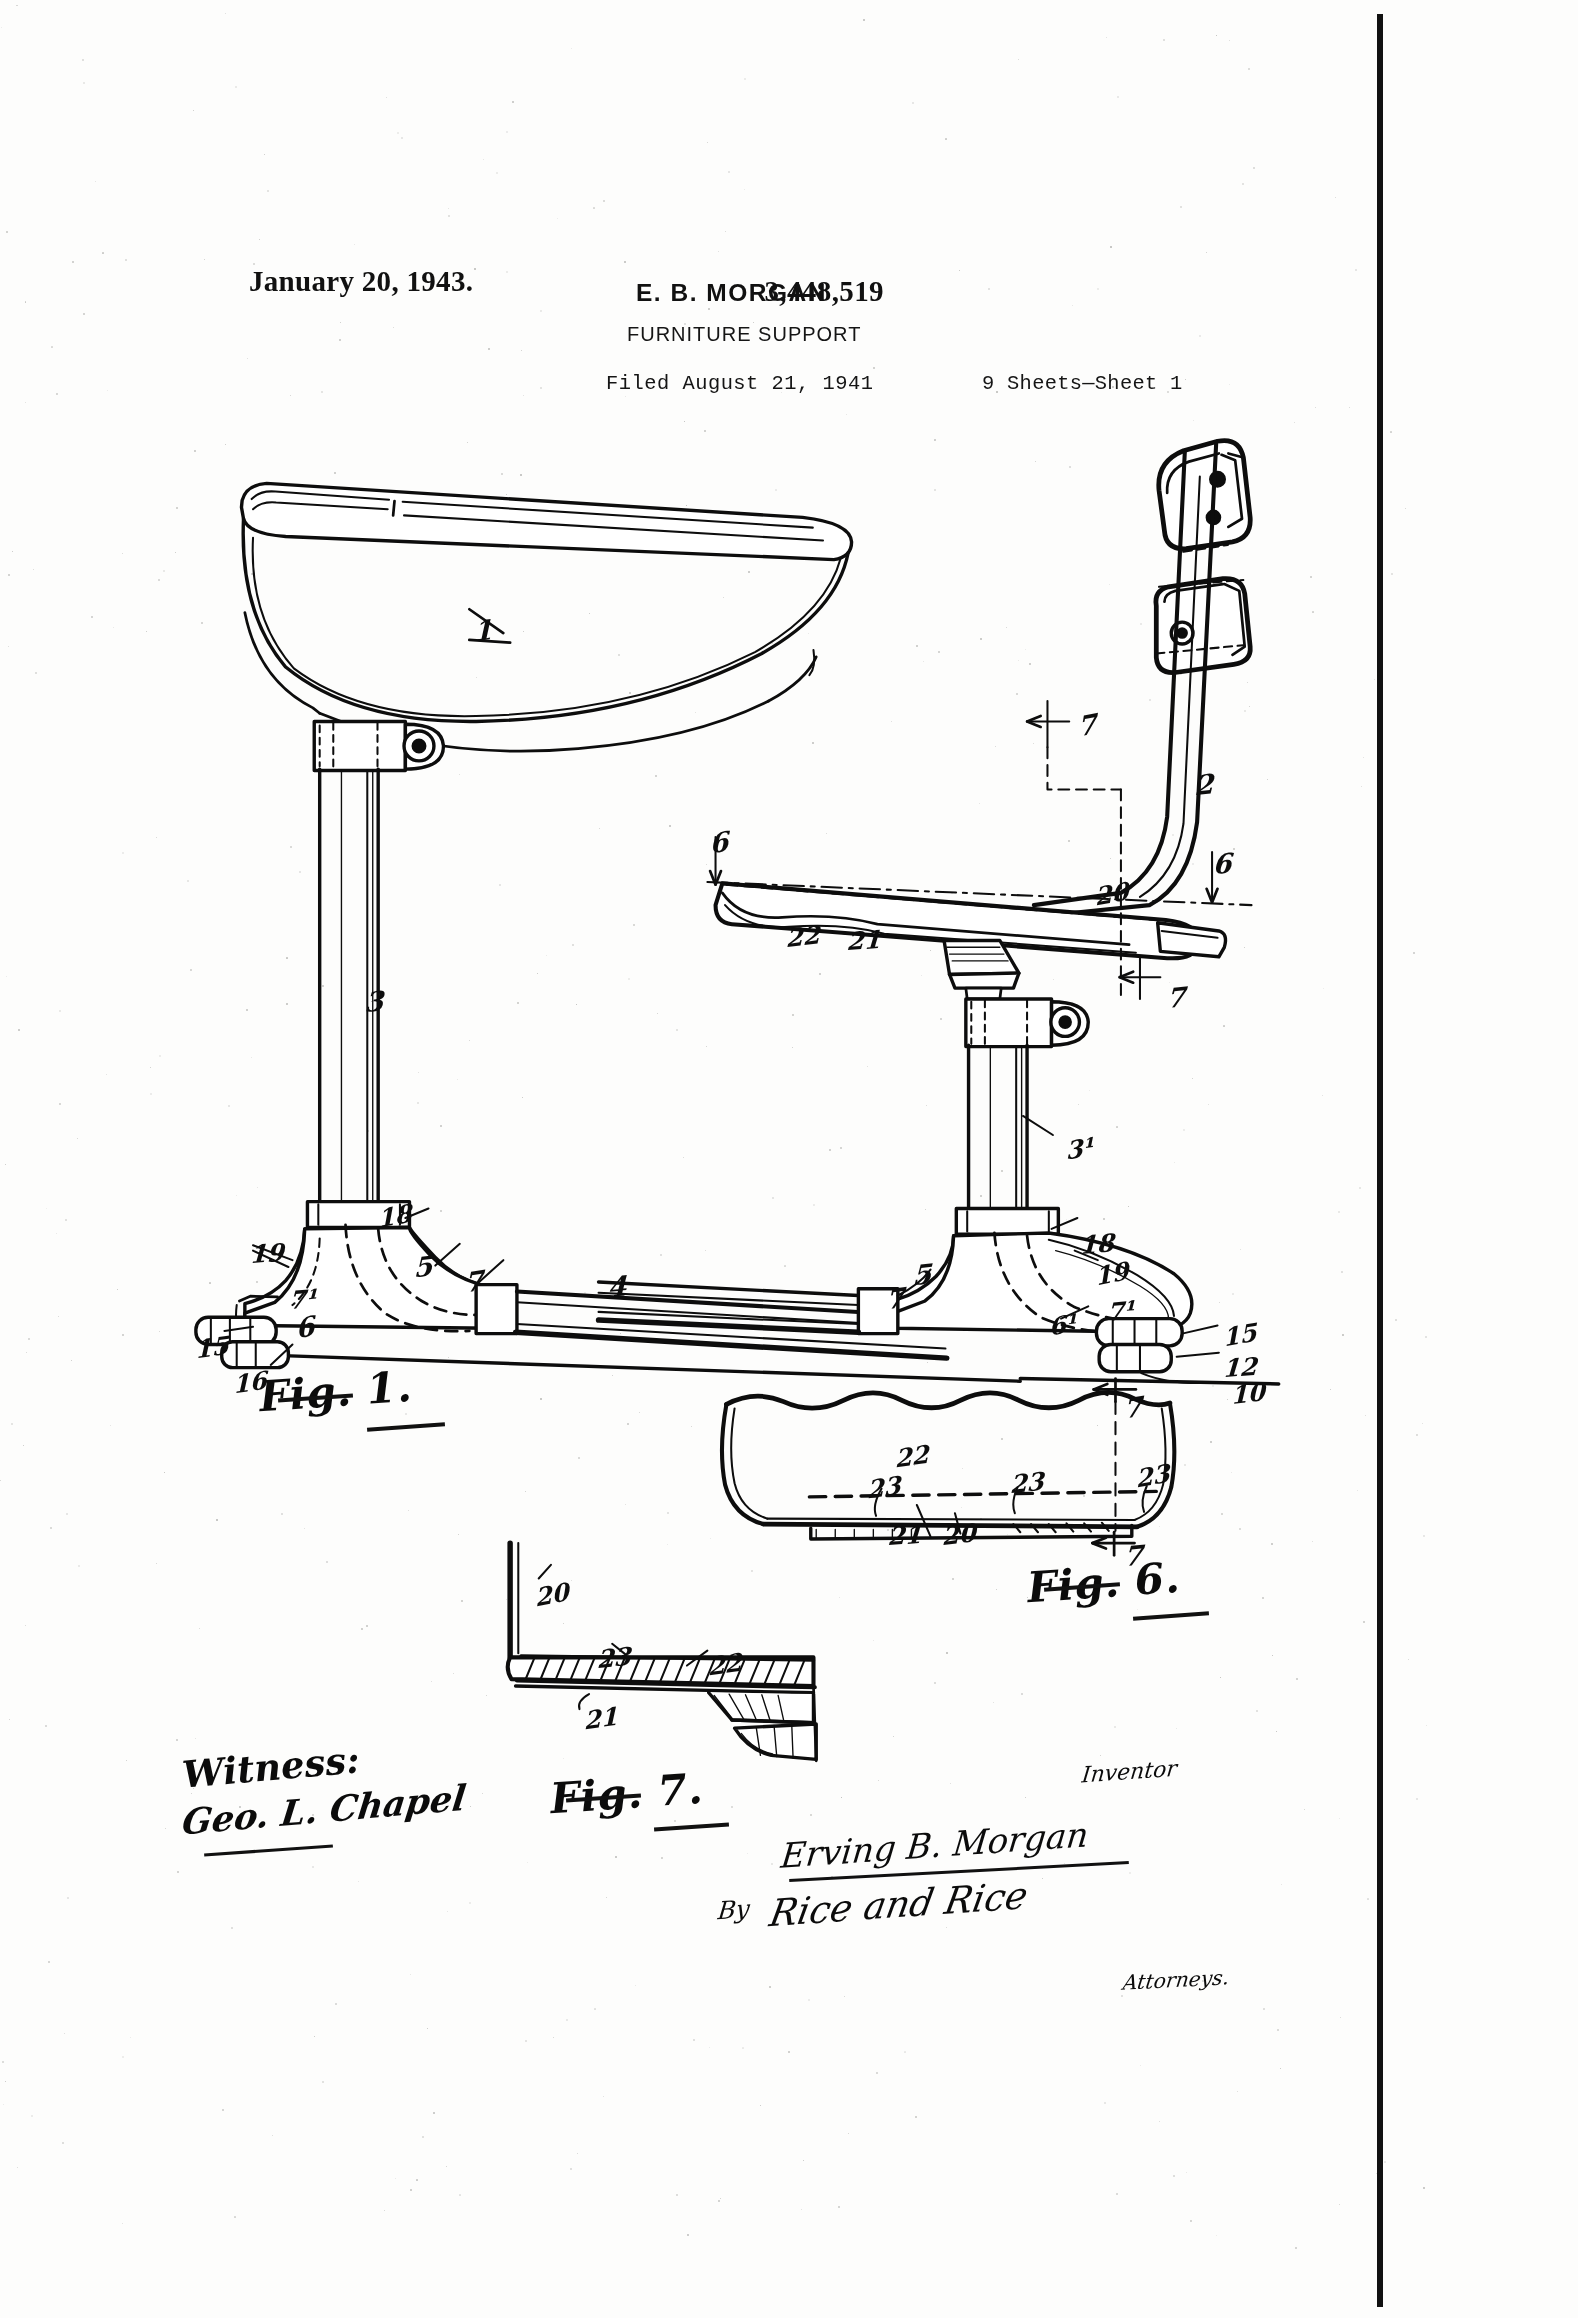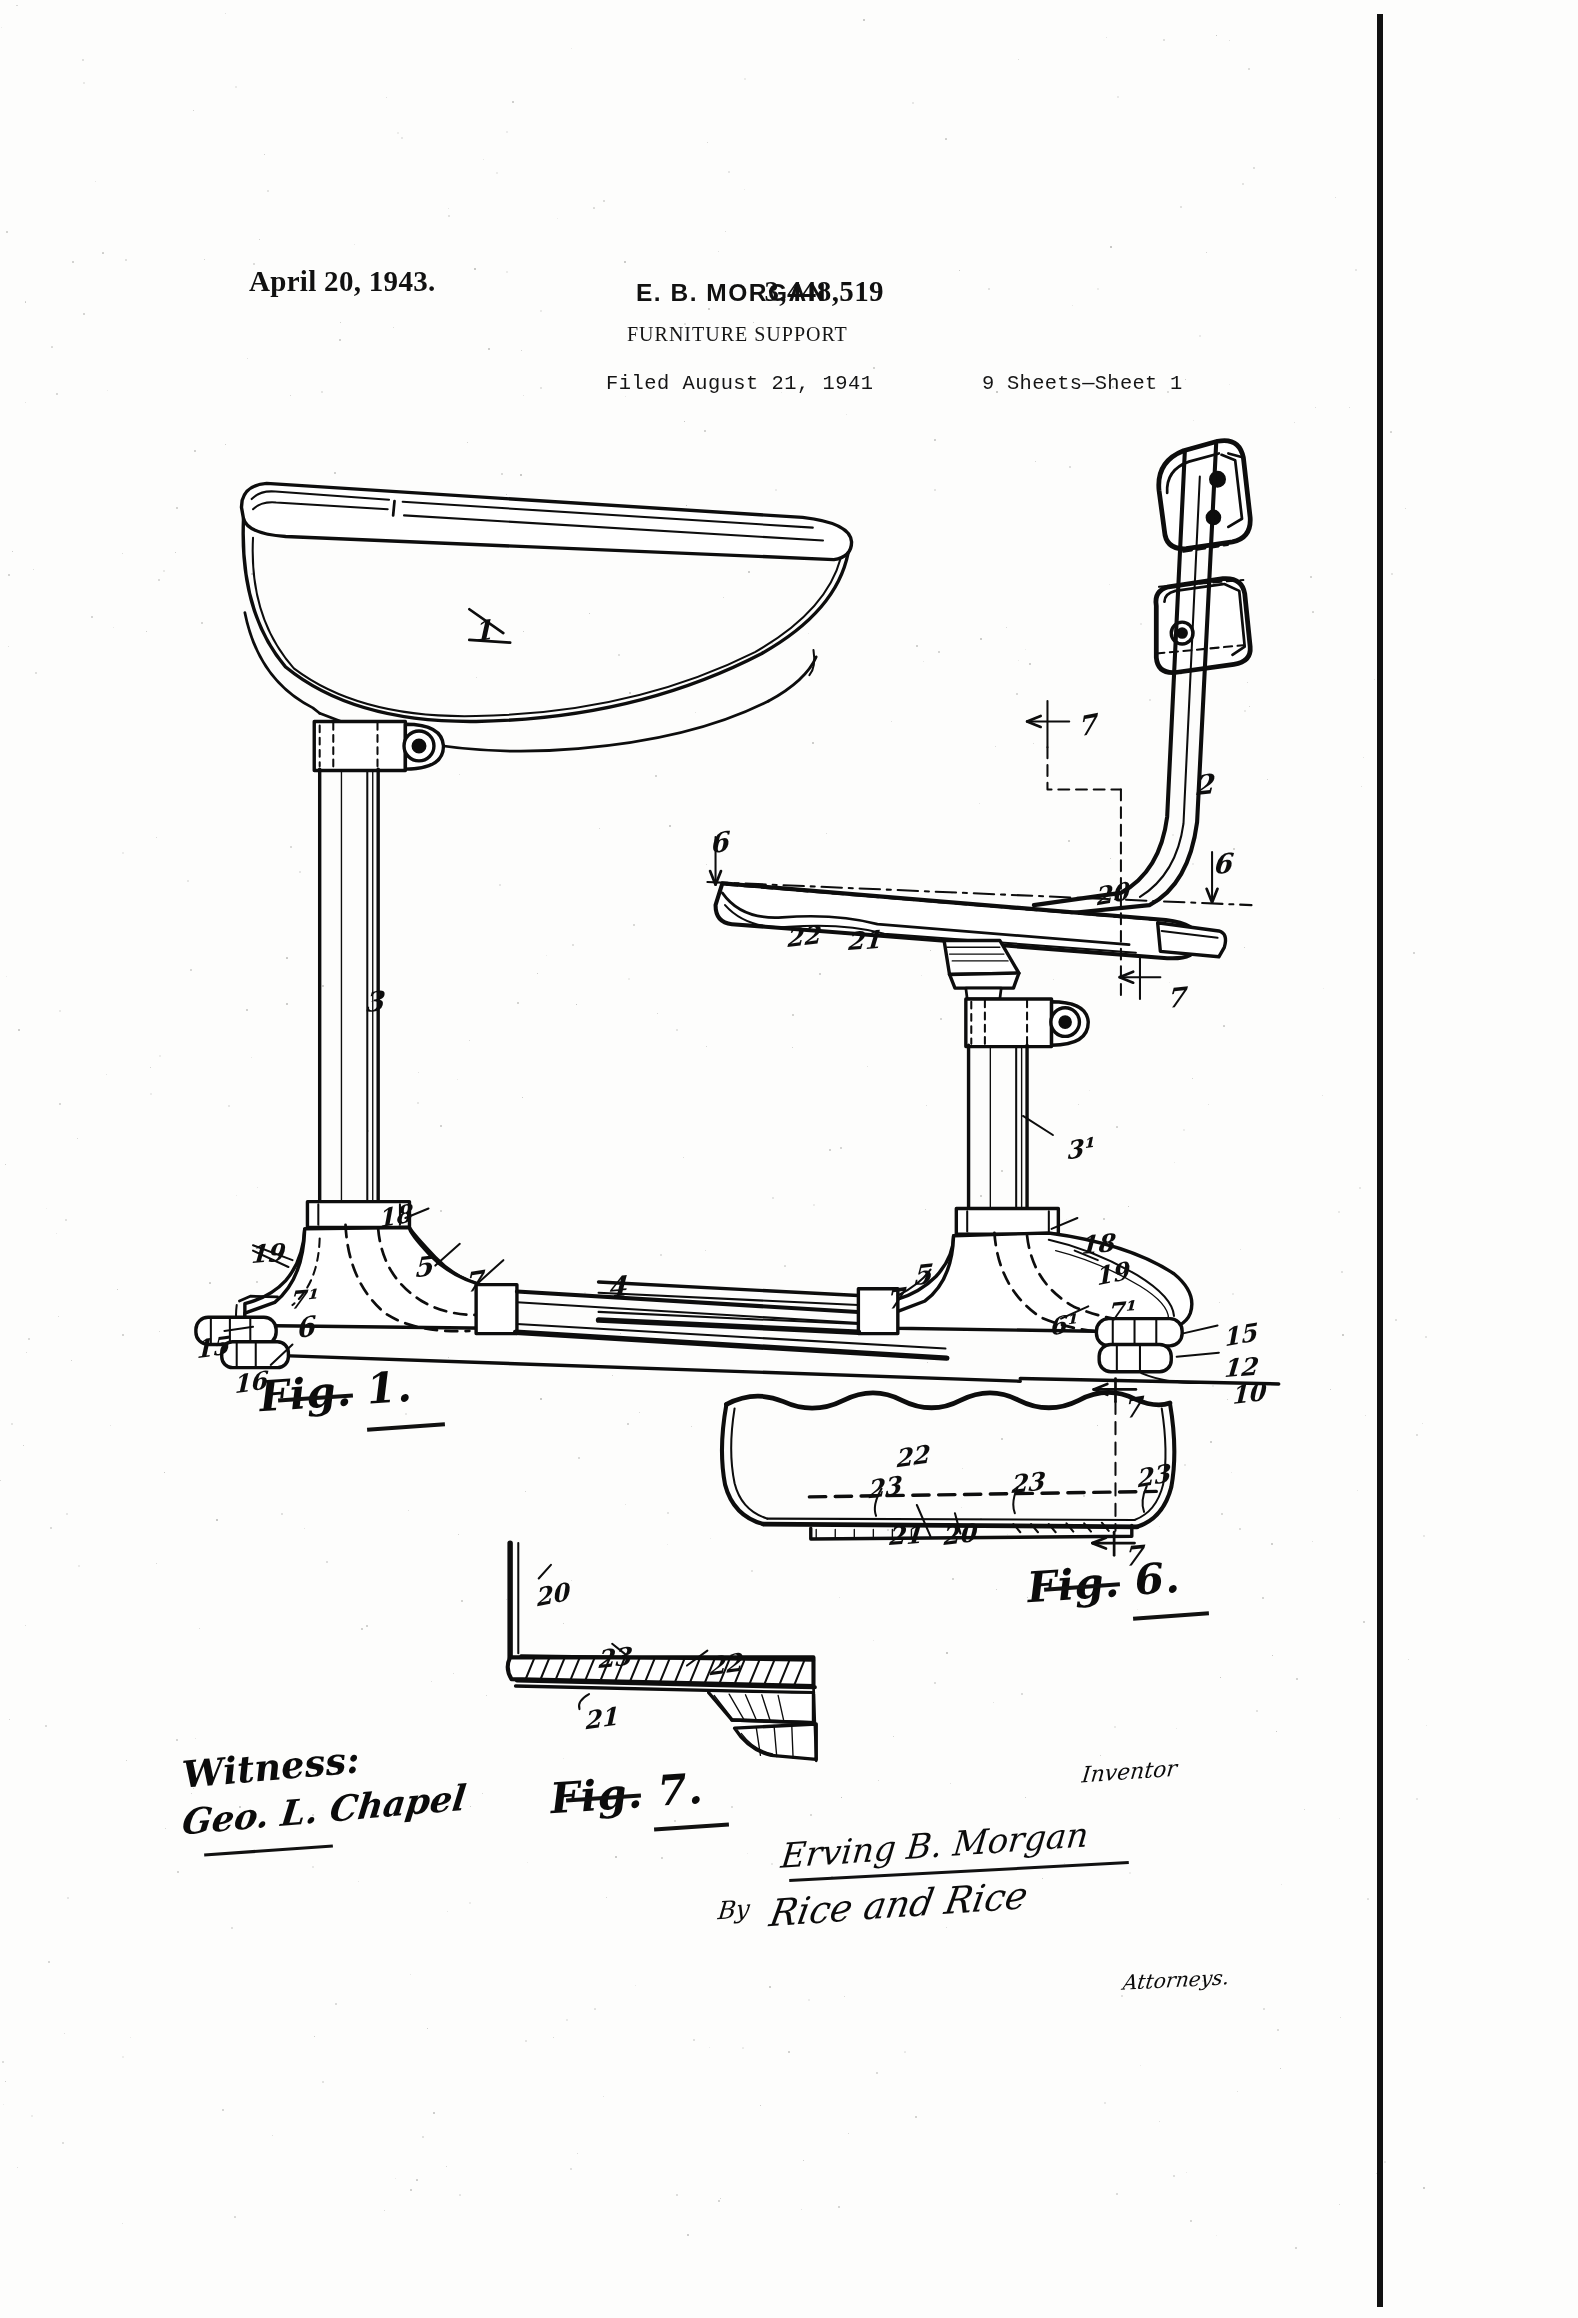--- a/index.html
+++ b/index.html
@@ -34,21 +34,21 @@
     font-weight:bold; font-size:24.5px; letter-spacing:1.5px; color:#111;
   }
   .hdr .patno{
     position:absolute; right:694px; top:9.5px;
     font-family:"Liberation Serif", serif;
     font-weight:bold; font-size:29px; letter-spacing:0.4px; color:#111;
     white-space:nowrap;
   }
   .hdr .subtitle{
     position:absolute; left:627px; top:58px;
-    font-family:Liberation Serif, serif;
+    font-family:Liberation Sans, sans-serif;
     font-size:20px; letter-spacing:1px; color:#151515;
   }
   .hdr .filed{
     position:absolute; left:606px; top:107px;
     font-family:"Liberation Mono", monospace;
     font-size:20.4px; letter-spacing:0.5px; color:#151515;
   }
   .hdr .sheets{
     position:absolute; left:982px; top:107px;
     font-family:"Liberation Mono", monospace;
@@ -615,21 +615,21 @@
       <i style="left:1416px;top:1434px;width:1.8px;height:1.8px;opacity:0.49"></i>
       <i style="left:808px;top:633px;width:1.1px;height:1.1px;opacity:0.31"></i>
       <i style="left:951px;top:892px;width:2px;height:2px;opacity:0.35"></i>
       <i style="left:122px;top:852px;width:1.9px;height:1.9px;opacity:0.28"></i>
       <i style="left:723px;top:597px;width:1.4px;height:1.4px;opacity:0.53"></i>
     </div>
 
   <div class="edge-line"></div>
 
   <div class="hdr">
-    <div class="date">April 20, 1943.</div>
+    <div class="date">January 20, 1943.</div>
     <div class="inventor">E. B. MORGAN</div>
     <div class="patno">3,448,519</div>
     <div class="subtitle">FURNITURE SUPPORT</div>
     <div class="filed">Filed August 21, 1941</div>
     <div class="sheets">9 Sheets—Sheet 1</div>
   </div>
 
   <div class="draw">
   <svg width="1578" height="2319" viewBox="0 0 2320 3408" xmlns="http://www.w3.org/2000/svg">
     <g fill="none" stroke="#0d0d0d" stroke-linecap="round" stroke-linejoin="round">

